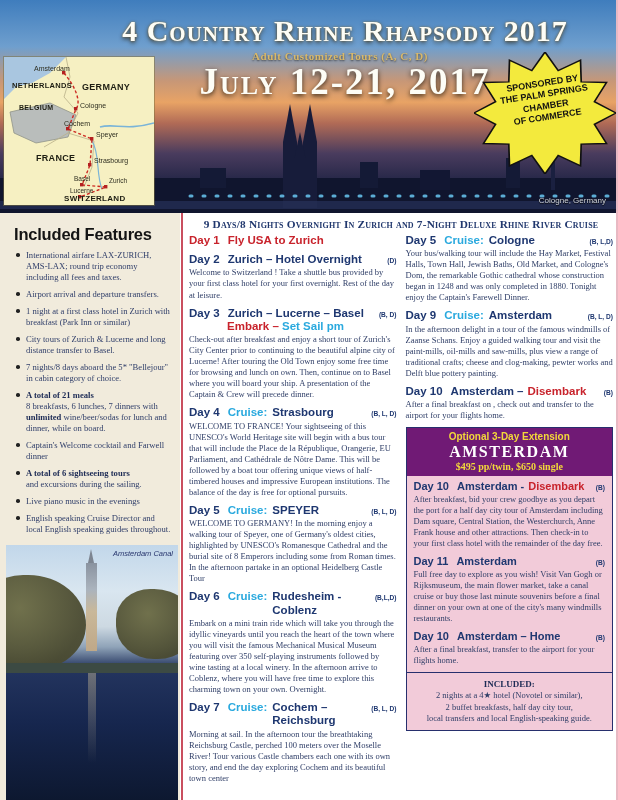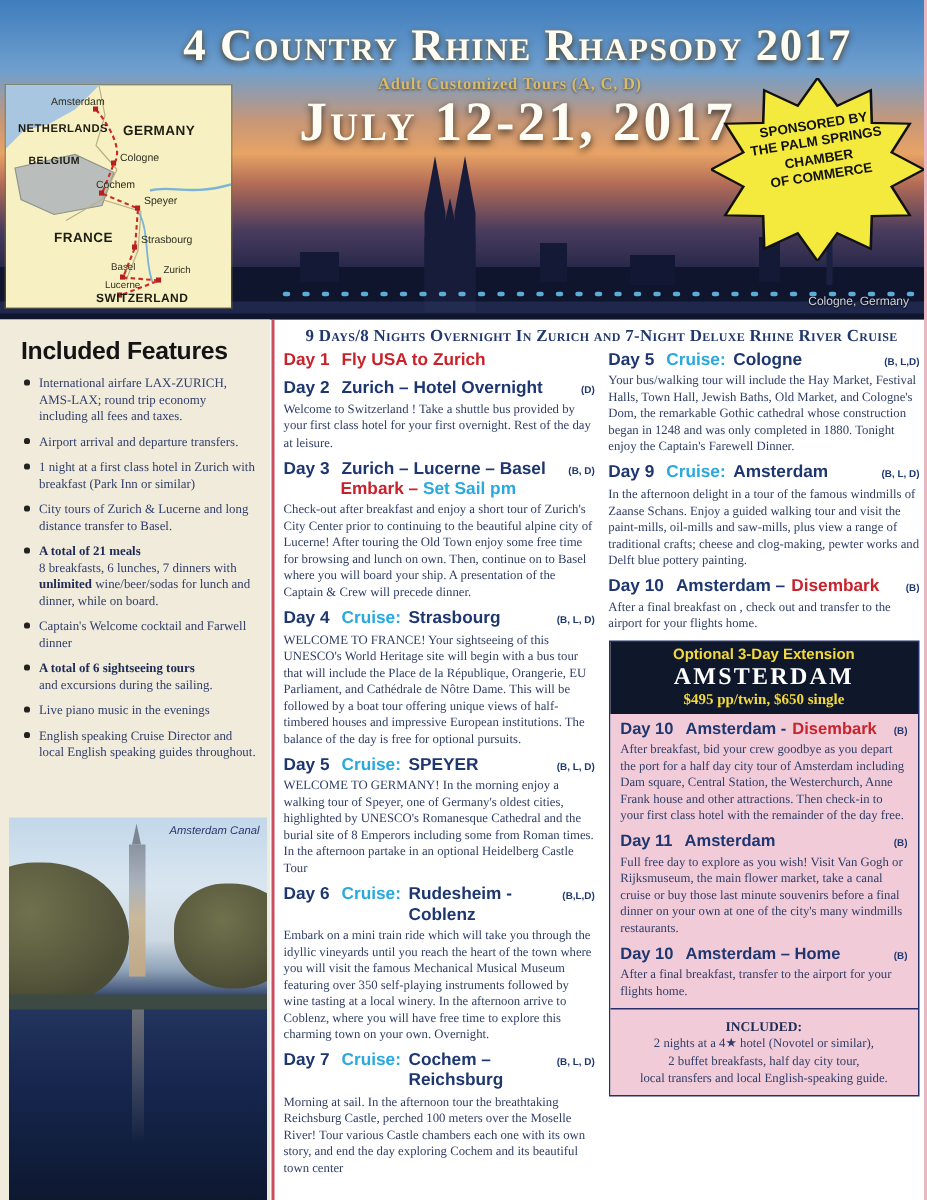--- a/index.html
+++ b/index.html
@@ -82,21 +82,21 @@
     padding-left:4px;}
   .day-h span:empty{margin:0 !important;padding:0 !important;}
   .day-h.red-day .dnum,.day-h.red-day .dtitle{color:#c8232c;}
   .day-sub{margin-left:38px;font-family:"Liberation Sans",sans-serif;font-weight:bold;
     font-size:11.5px;line-height:1.15;}
   .day-sub .sub-red{color:#c8232c;}
   .day-sub .sub-cyan{color:#2aa9de;}
   .day-b{font-size:8.5px;line-height:1.3;color:#2f3e67;margin-top:1px;}
   
   .ext{border:1px solid #272f6d;margin-top:2px;}
-  .ext-head{background:#0f172a;text-align:center;padding:3px 2px 4px 2px;}
+  .ext-head{background:#701a75;text-align:center;padding:3px 2px 4px 2px;}
   .ext-t1{color:#f3d93a;font-family:"Liberation Sans",sans-serif;font-weight:bold;
     font-size:10px;}
   .ext-t2{color:#fff;font-weight:bold;font-size:16px;letter-spacing:1.5px;line-height:1.2;}
   .ext-t3{color:#f3d93a;font-weight:bold;font-size:10px;}
   .ext-body{background:#f2cbd9;padding:4px 7px 6px 7px;}
   .ext-body .day-h{font-size:11px;}
   .ext-sep{border-top:1px solid #272f6d;margin:5px -7px 5px -7px;}
   .ext-inc{text-align:center;color:#2f3e67;font-size:8.5px;line-height:1.35;}
   .ext-inc .ih{font-weight:bold;color:#1d2b55;font-size:9px;}
 </style>
@@ -174,20 +174,21 @@
     </div>
   </div>
 
   <div class="sidebar">
     <div class="inc-head">Included Features</div>
     <ul class="inc-list">
       <li><span>International airfare LAX-ZURICH, AMS-LAX; round trip economy including all fees and taxes.</span></li>
       <li><span>Airport arrival and departure transfers.</span></li>
       <li><span>1 night at a first class hotel in Zurich with breakfast (Park Inn or similar)</span></li>
       <li><span>City tours of Zurich &amp; Lucerne and long distance transfer to Basel.</span></li>
+      <li><span>7 nights/8 days aboard the 5* "Bellejour" in cabin category of choice.</span></li>
       <li>
         <b class="blead">A total of 21 meals</b><span>8 breakfasts, 6 lunches, 7 dinners with </span><b>unlimited</b><span> wine/beer/sodas for lunch and dinner, while on board.</span>
       </li>
       <li><span>Captain's Welcome cocktail and Farwell dinner</span></li>
       <li>
         <b class="blead">A total of 6 sightseeing tours</b><span>and excursions during the sailing.</span>
       </li>
       <li><span>Live piano music in the evenings</span></li>
       <li><span>English speaking Cruise Director and local English speaking guides throughout.</span></li>
     </ul>

